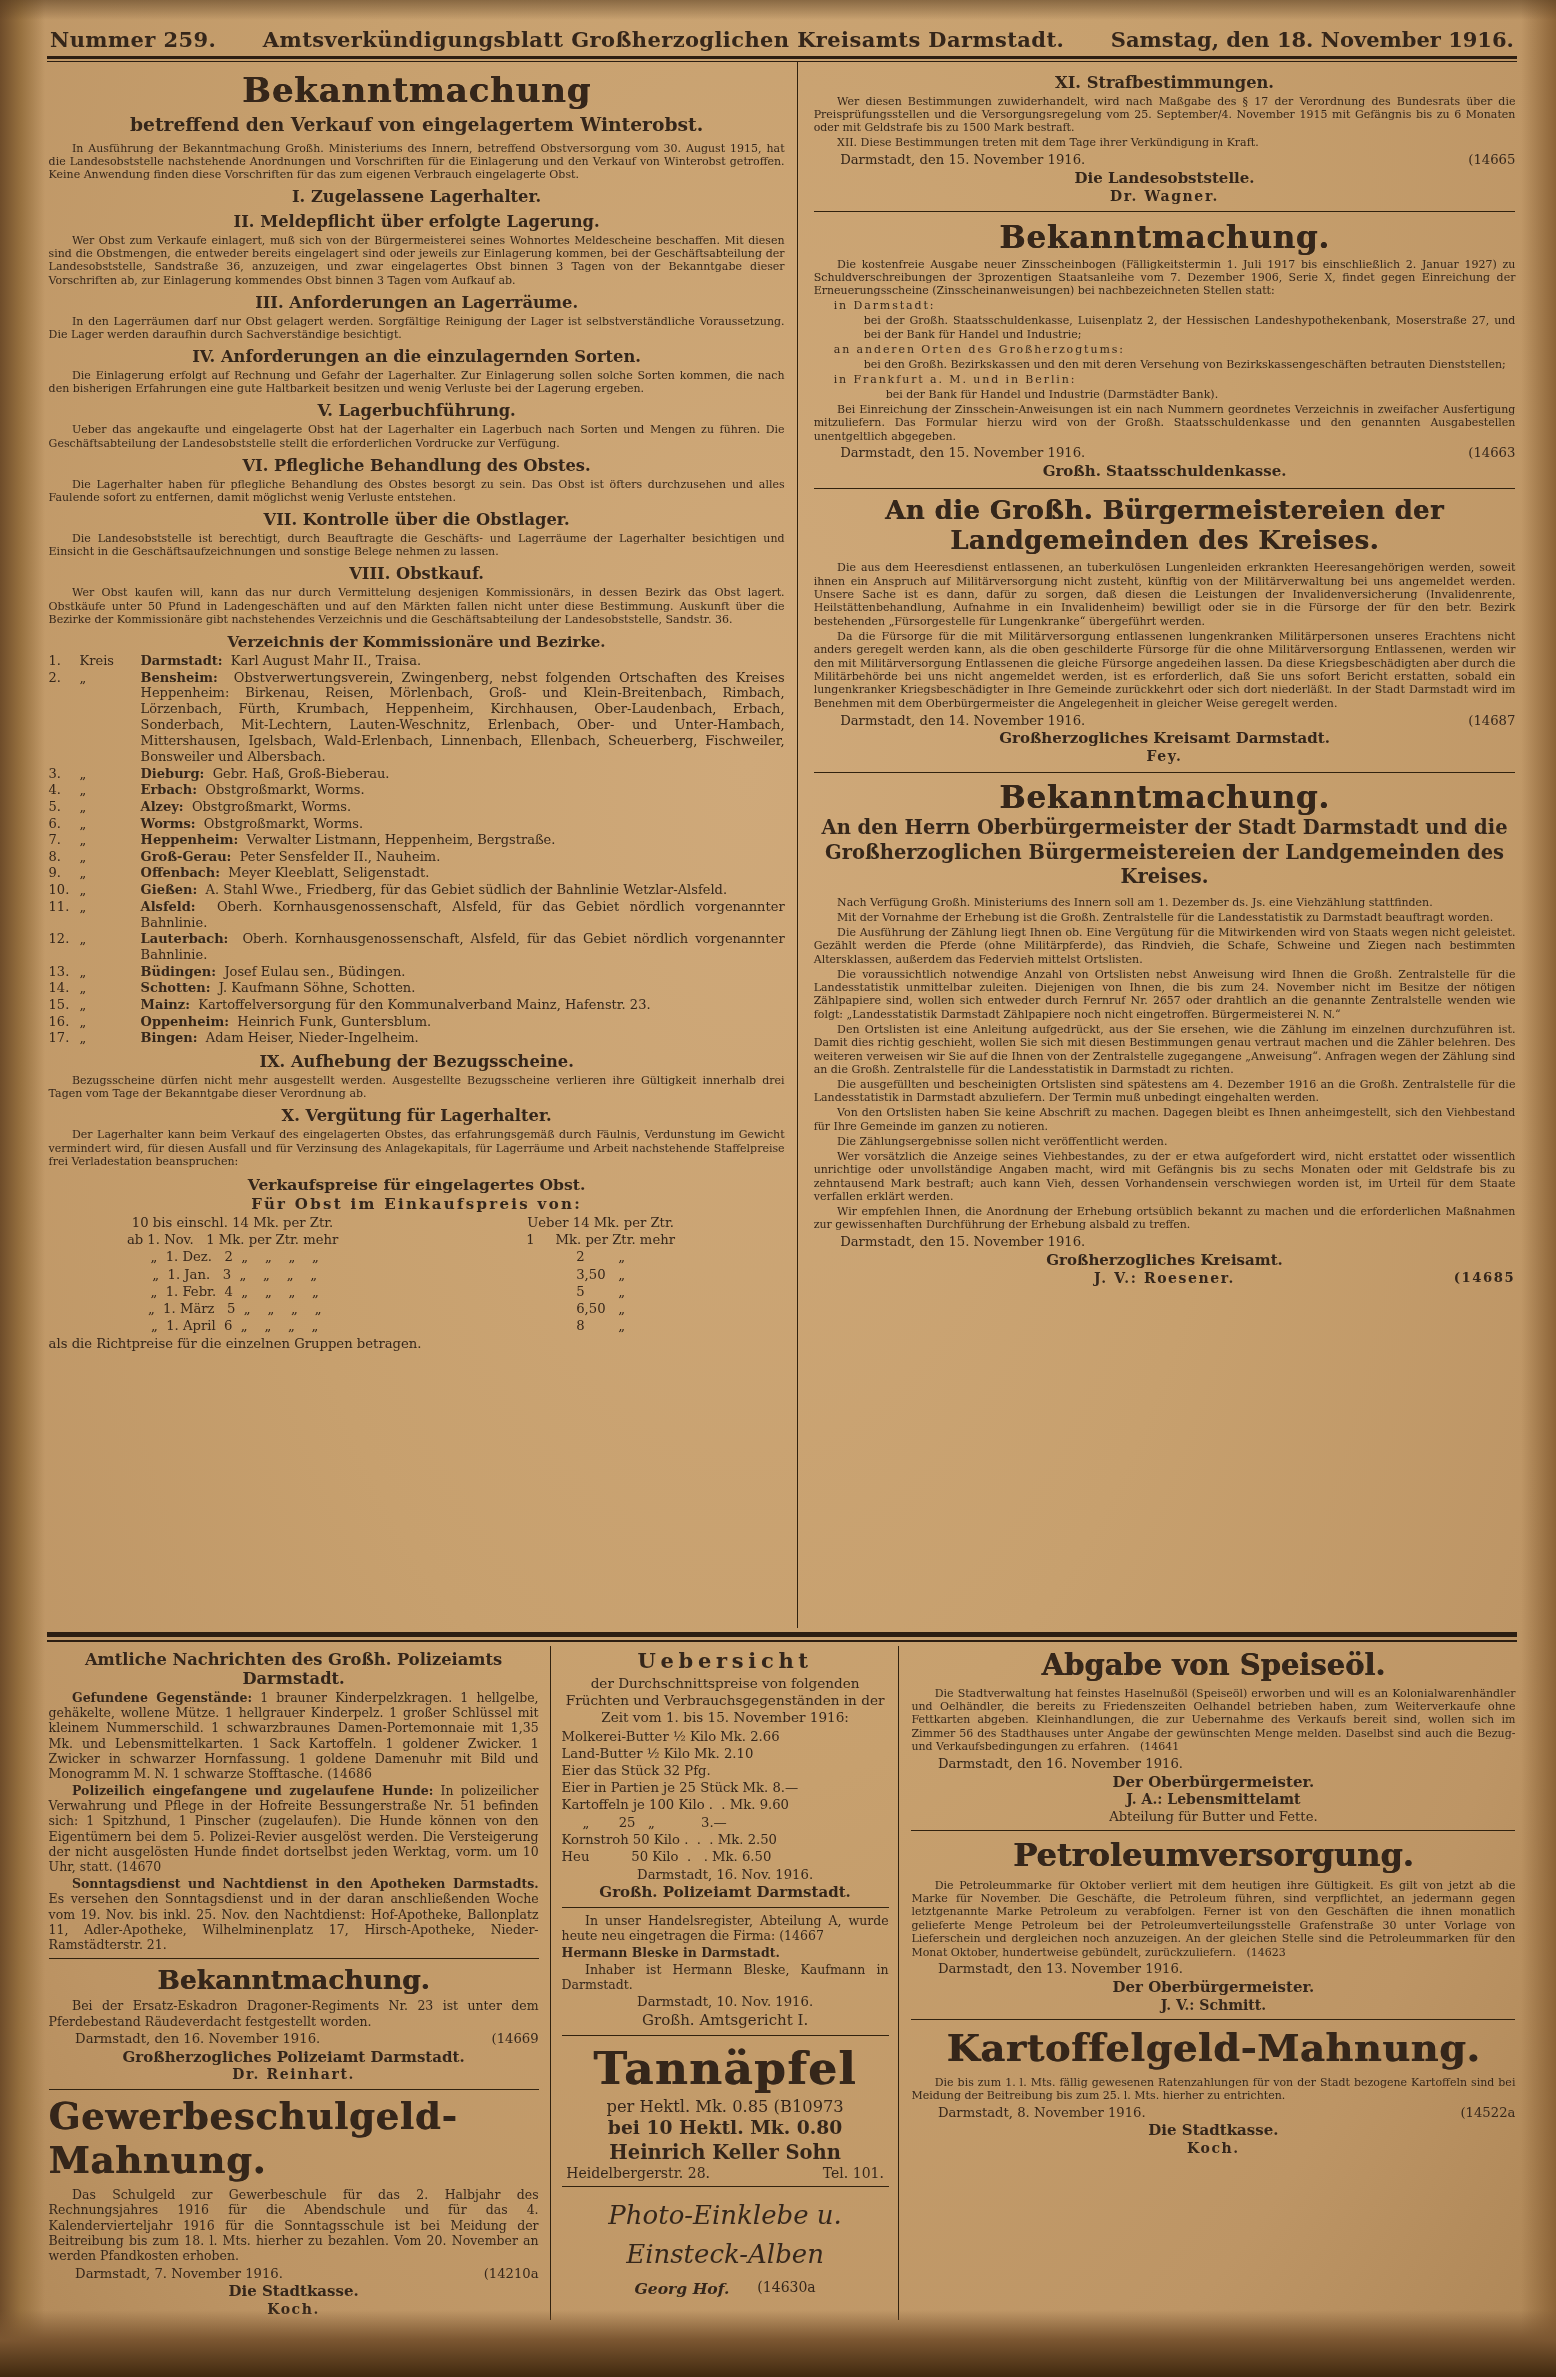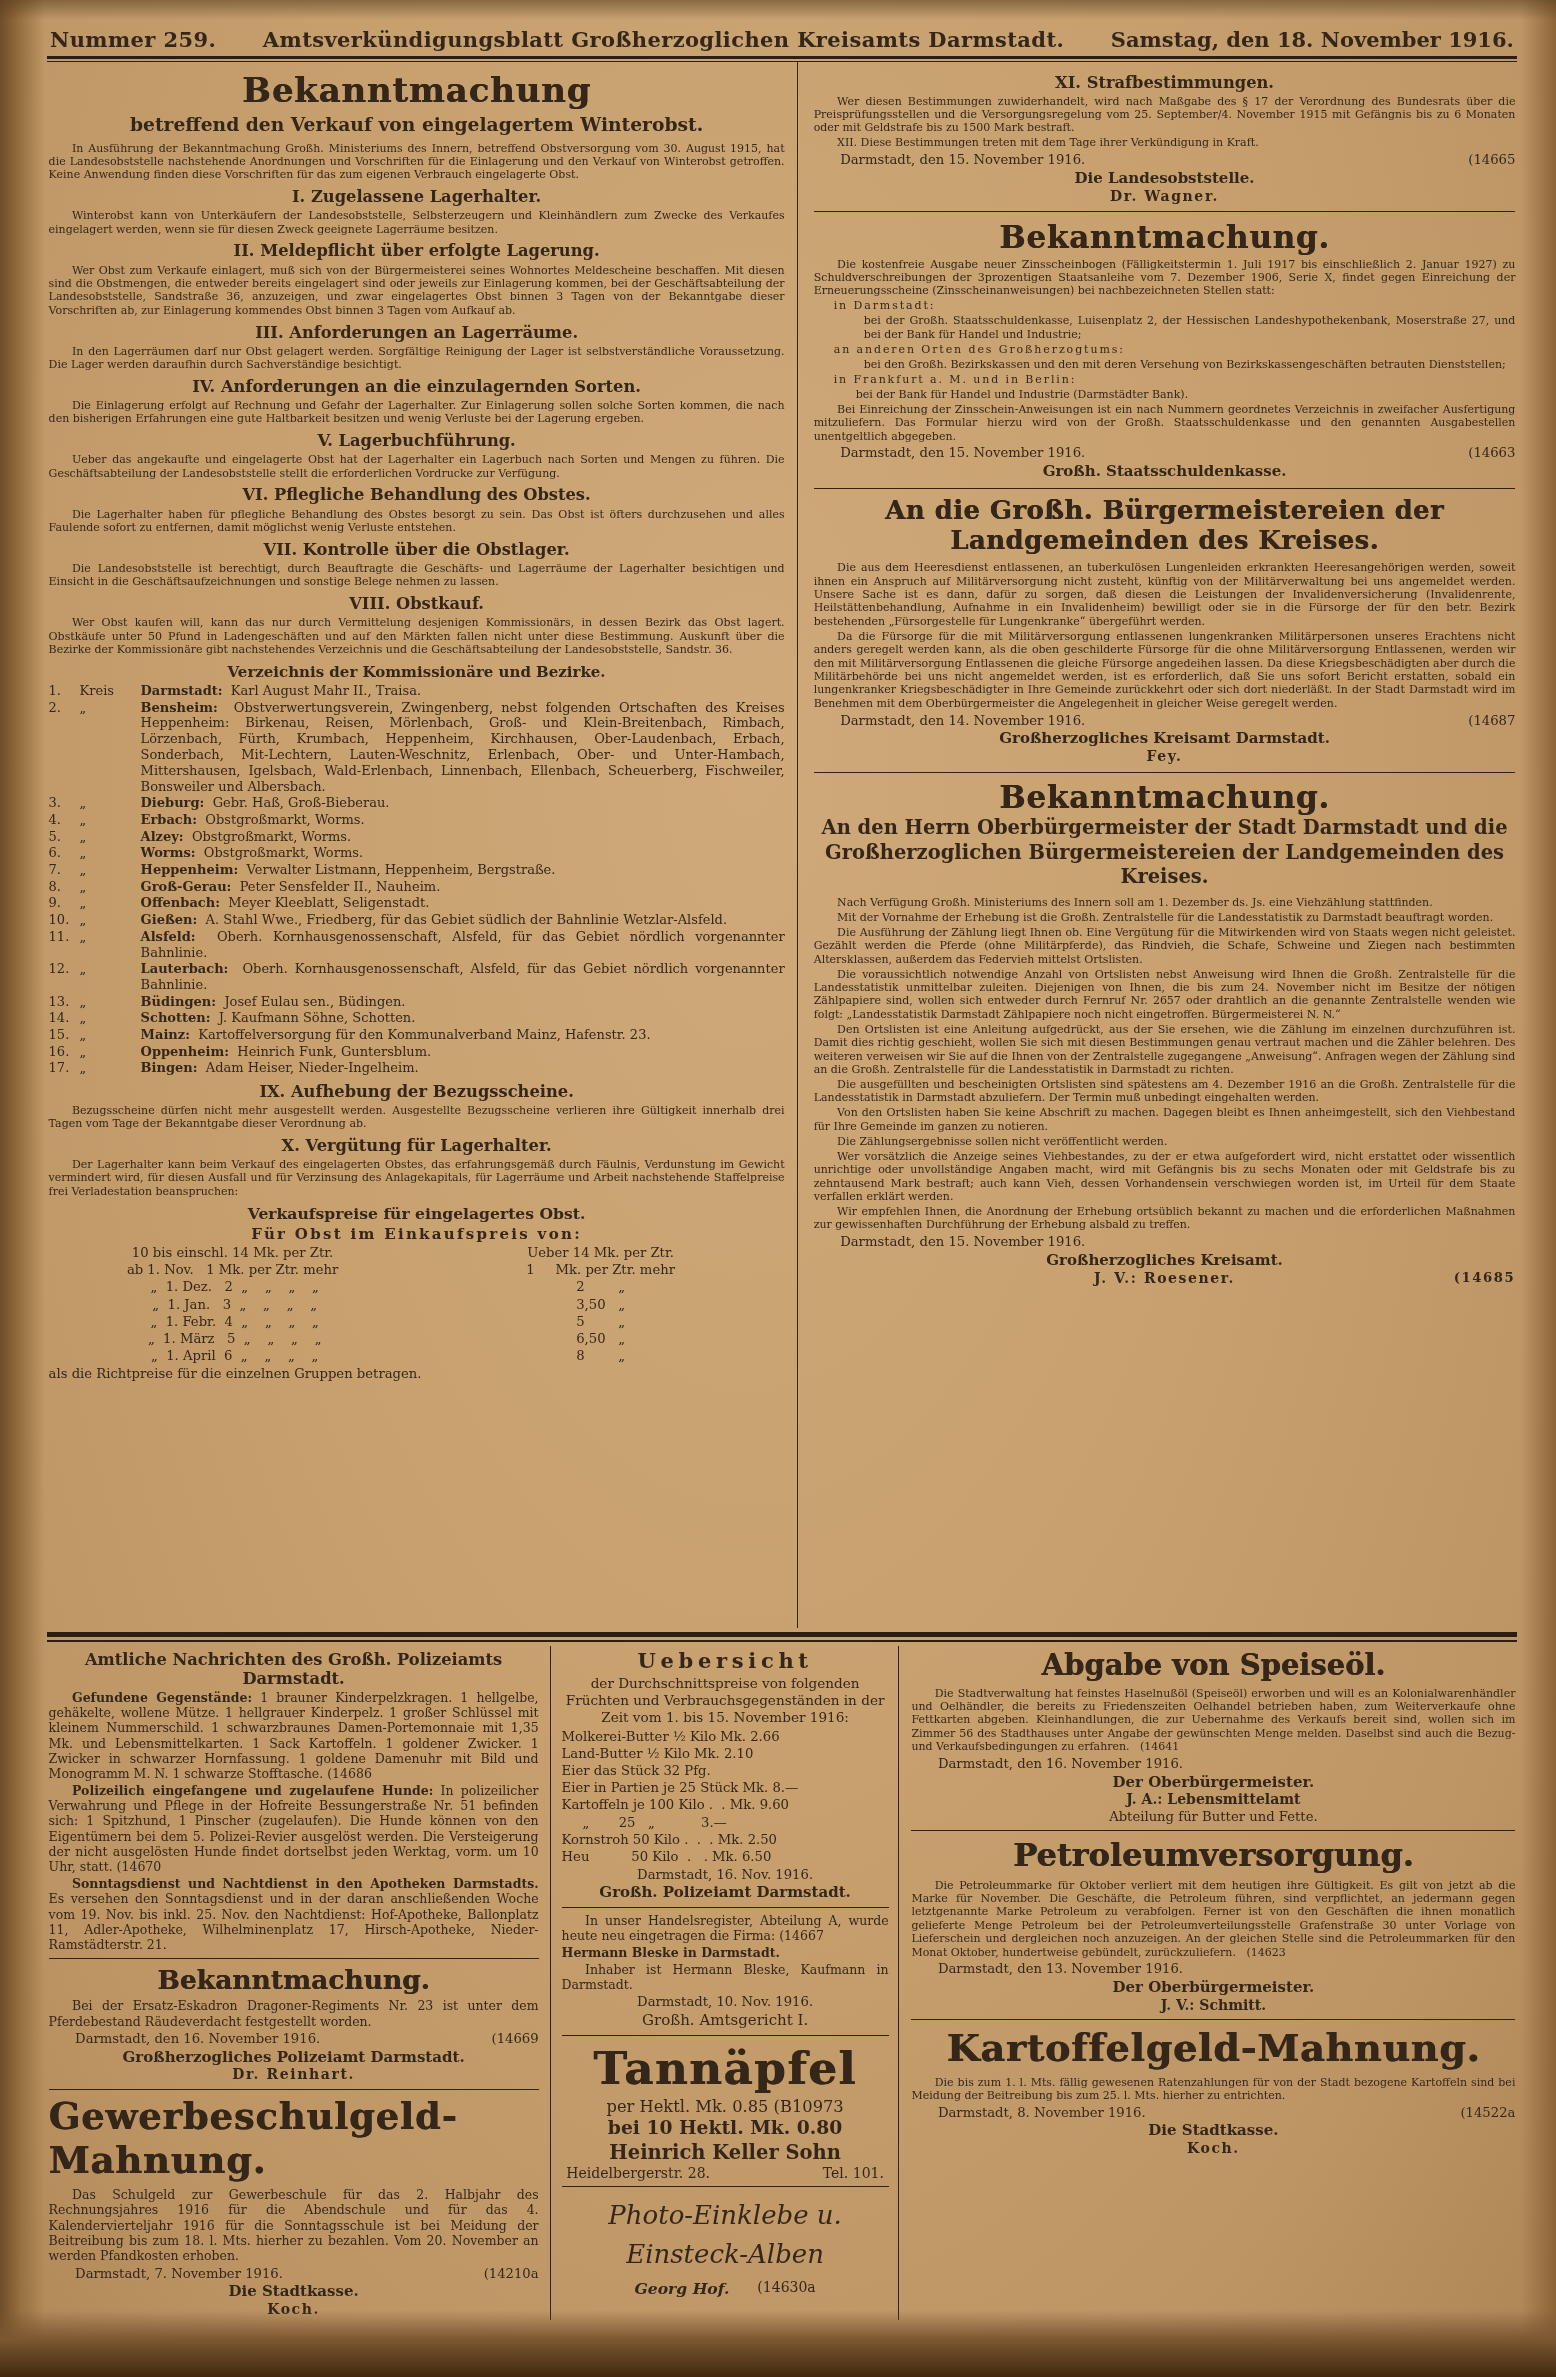--- a/index.html
+++ b/index.html
@@ -117,21 +117,20 @@
 
     <div class="tcol-left">
       <h1 class="art-title">Bekanntmachung</h1>
       <p class="art-sub">betreffend den Verkauf von eingelagertem Winterobst.</p>
       <p class="body">In Ausführung der Bekanntmachung Großh. Ministeriums des Innern, betreffend Obstversorgung vom 30. August 1915, hat die Landesobststelle nachstehende Anordnungen und Vorschriften für die Einlagerung und den Verkauf von Winterobst getroffen. Keine Anwendung finden diese Vorschriften für das zum eigenen Verbrauch eingelagerte Obst.</p>
 
       <div>
 
       <div>
           <p class="sec-head">I. Zugelassene Lagerhalter.</p>
-          <p class="body">Winterobst kann von Unterkäufern der Landesobststelle, Selbsterzeugern und Kleinhändlern zum Zwecke des Verkaufes eingelagert werden, wenn sie für diesen Zweck geeignete Lagerräume besitzen.</p>
         </div>
           <div>
           <p class="sec-head">II. Meldepflicht über erfolgte Lagerung.</p>
           <p class="body">Wer Obst zum Verkaufe einlagert, muß sich von der Bürgermeisterei seines Wohnortes Meldescheine beschaffen. Mit diesen sind die Obstmengen, die entweder bereits eingelagert sind oder jeweils zur Einlagerung kommen, bei der Geschäftsabteilung der Landesobststelle, Sandstraße 36, anzuzeigen, und zwar eingelagertes Obst binnen 3 Tagen von der Bekanntgabe dieser Vorschriften ab, zur Einlagerung kommendes Obst binnen 3 Tagen vom Aufkauf ab.</p>
         </div>
           <div>
           <p class="sec-head">III. Anforderungen an Lagerräume.</p>
           <p class="body">In den Lagerräumen darf nur Obst gelagert werden. Sorgfältige Reinigung der Lager ist selbstverständliche Voraussetzung. Die Lager werden daraufhin durch Sachverständige besichtigt.</p>
         </div>
           <div>
@@ -297,21 +296,21 @@
 
       <div class="hr"></div>
 
       <h2 class="art-title" style="font-size:31px;margin:0 0 3.1px 0;">Bekanntmachung.</h2>
       <p class="body">Die kostenfreie Ausgabe neuer Zinsscheinbogen (Fälligkeitstermin 1. Juli 1917 bis einschließlich 2. Januar 1927) zu Schuldverschreibungen der 3prozentigen Staatsanleihe vom 7. Dezember 1906, Serie X, findet gegen Einreichung der Erneuerungsscheine (Zinsscheinanweisungen) bei nachbezeichneten Stellen statt:</p>
       <p class="body noind spread" style="margin-left:20px;">in Darmstadt:</p>
       <p class="body noind" style="margin-left:50px;">bei der Großh. Staatsschuldenkasse, Luisenplatz 2, der Hessischen Landeshypothekenbank, Moserstraße 27, und bei der Bank für Handel und Industrie;</p>
       <p class="body noind spread" style="margin-left:20px;">an anderen Orten des Großherzogtums:</p>
       <p class="body noind" style="margin-left:50px;">bei den Großh. Bezirkskassen und den mit deren Versehung von Bezirkskassengeschäften betrauten Dienststellen;</p>
       <p class="body noind spread" style="margin-left:20px;">in Frankfurt a. M. und in Berlin:</p>
-      <p class="body noind" style="margin-left:42px;">bei der Bank für Handel und Industrie (Darmstädter Bank).</p>
+      <p class="body noind" style="margin-left:72px;">bei der Bank für Handel und Industrie (Darmstädter Bank).</p>
       <p class="body">Bei Einreichung der Zinsschein-Anweisungen ist ein nach Nummern geordnetes Verzeichnis in zweifacher Ausfertigung mitzuliefern. Das Formular hierzu wird von der Großh. Staatsschuldenkasse und den genannten Ausgabestellen unentgeltlich abgegeben.</p>
       <p class="dateline"><span>Darmstadt, den 15. November 1916.</span><span class="refnum">(14663</span></p>
       <p class="sig1">Großh. Staatsschuldenkasse.</p>
 
       <div class="hr"></div>
 
       <h2 class="big-head2">An die Großh. Bürgermeistereien der Landgemeinden des Kreises.</h2>
       <p class="body">Die aus dem Heeresdienst entlassenen, an tuberkulösen Lungenleiden erkrankten Heeresangehörigen werden, soweit ihnen ein Anspruch auf Militärversorgung nicht zusteht, künftig von der Militärverwaltung bei uns angemeldet werden. Unsere Sache ist es dann, dafür zu sorgen, daß diesen die Leistungen der Invalidenversicherung (Invalidenrente, Heilstättenbehandlung, Aufnahme in ein Invalidenheim) bewilligt oder sie in die Fürsorge der für den betr. Bezirk bestehenden „Fürsorgestelle für Lungenkranke“ übergeführt werden.</p>
       <p class="body">Da die Fürsorge für die mit Militärversorgung entlassenen lungenkranken Militärpersonen unseres Erachtens nicht anders geregelt werden kann, als die oben geschilderte Fürsorge für die ohne Militärversorgung Entlassenen, werden wir den mit Militärversorgung Entlassenen die gleiche Fürsorge angedeihen lassen. Da diese Kriegsbeschädigten aber durch die Militärbehörde bei uns nicht angemeldet werden, ist es erforderlich, daß Sie uns sofort Bericht erstatten, sobald ein lungenkranker Kriegsbeschädigter in Ihre Gemeinde zurückkehrt oder sich dort niederläßt. In der Stadt Darmstadt wird im Benehmen mit dem Oberbürgermeister die Angelegenheit in gleicher Weise geregelt werden.</p>
       <p class="dateline"><span>Darmstadt, den 14. November 1916.</span><span class="refnum">(14687</span></p>

